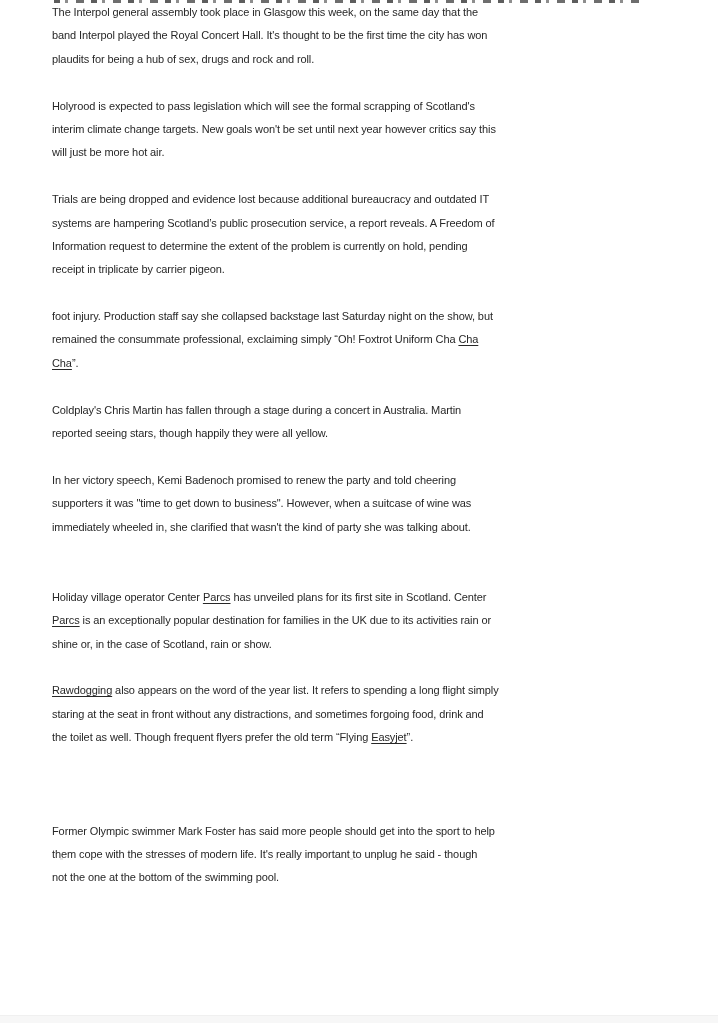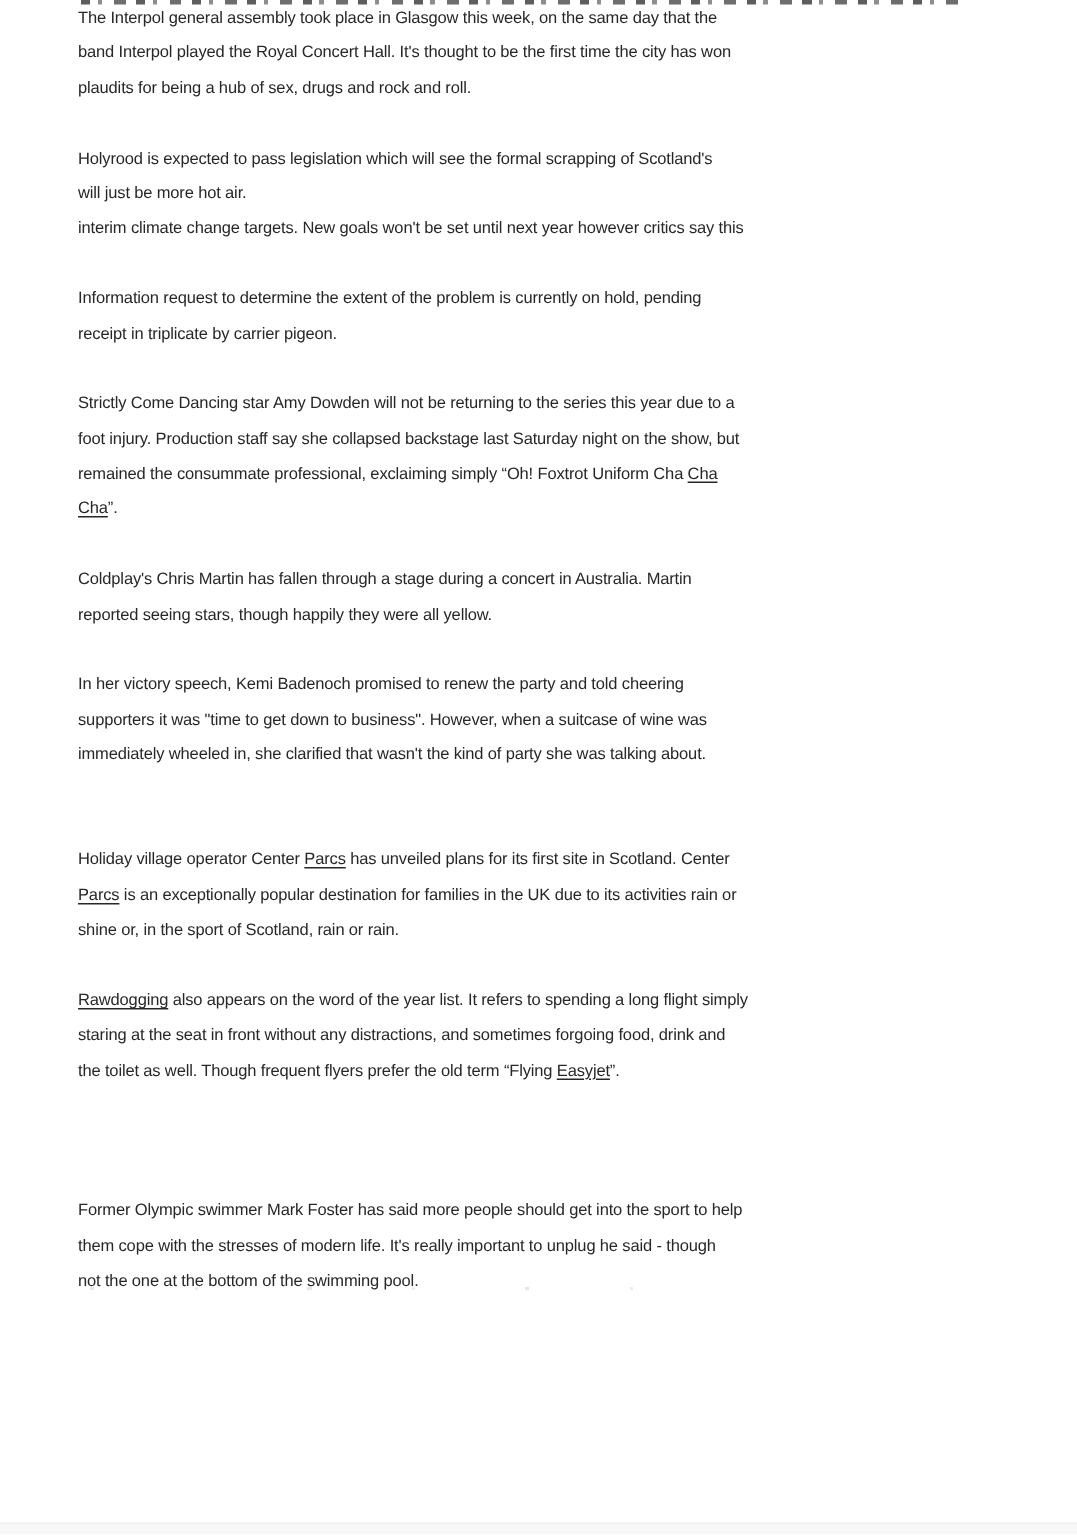--- a/index.html
+++ b/index.html
@@ -83,46 +83,47 @@
 <div class="top-remnant"></div>
 
 <div class="doc-body">
     <div class="para gap-1">
       <div class="line"><span>The Interpol general assembly took place in Glasgow this week, on the same day that the</span></div>
       <div class="line"><span>band Interpol played the Royal Concert Hall. It's thought to be the first time the city has won</span></div>
       <div class="line"><span>plaudits for being a hub of sex, drugs and rock and roll.</span></div>
     </div>
     <div class="para gap-1">
       <div class="line"><span>Holyrood is expected to pass legislation which will see the formal scrapping of Scotland's</span></div>
+      <div class="line"><span>interim climate change targets. New goals won't be set until next year however critics say this</span></div>
       <div class="line"><span>will just be more hot air.</span></div>
-      <div class="line"><span>interim climate change targets. New goals won't be set until next year however critics say this</span></div>
     </div>
     <div class="para gap-1">
+      <div class="line"><span>Trials are being dropped and evidence lost because additional bureaucracy and outdated IT</span></div>
+      <div class="line"><span>systems are hampering Scotland’s public prosecution service, a report reveals. A Freedom of</span></div>
       <div class="line"><span>Information request to determine the extent of the problem is currently on hold, pending</span></div>
       <div class="line"><span>receipt in triplicate by carrier pigeon.</span></div>
     </div>
     <div class="para gap-1">
-      <div class="line"><span>Strictly Come Dancing star Amy Dowden will not be returning to the series this year due to a</span></div>
       <div class="line"><span>foot injury. Production staff say she collapsed backstage last Saturday night on the show, but</span></div>
       <div class="line"><span>remained the consummate professional, exclaiming simply “Oh! Foxtrot Uniform Cha </span><span class="sp">Cha</span></div>
       <div class="line"><span class="sp">Cha</span><span>”.</span></div>
     </div>
     <div class="para gap-1">
       <div class="line"><span>Coldplay's Chris Martin has fallen through a stage during a concert in Australia. Martin</span></div>
       <div class="line"><span>reported seeing stars, though happily they were all yellow.</span></div>
     </div>
     <div class="para gap-2">
       <div class="line"><span>In her victory speech, Kemi Badenoch promised to renew the party and told cheering</span></div>
       <div class="line"><span>supporters it was "time to get down to business". However, when a suitcase of wine was</span></div>
       <div class="line"><span>immediately wheeled in, she clarified that wasn't the kind of party she was talking about.</span></div>
     </div>
     <div class="para gap-1">
       <div class="line"><span>Holiday village operator Center </span><span class="sp">Parcs</span><span> has unveiled plans for its first site in Scotland. Center</span></div>
       <div class="line"><span class="sp">Parcs</span><span> is an exceptionally popular destination for families in the UK due to its activities rain or</span></div>
-      <div class="line"><span>shine or, in the sport of Scotland, rain or rain.</span></div>
+      <div class="line"><span>shine or, in the case of Scotland, rain or show.</span></div>
     </div>
     <div class="para gap-3">
       <div class="line"><span class="sp">Rawdogging</span><span> also appears on the word of the year list. It refers to spending a long flight simply</span></div>
       <div class="line"><span>staring at the seat in front without any distractions, and sometimes forgoing food, drink and</span></div>
       <div class="line"><span>the toilet as well. Though frequent flyers prefer the old term “Flying </span><span class="sp">Easyjet</span><span>”.</span></div>
     </div>
     <div class="para gap-0">
       <div class="line"><span>Former Olympic swimmer Mark Foster has said more people should get into the sport to help</span></div>
       <div class="line"><span>them cope with the stresses of modern life. It's really important to unplug he said - though</span></div>
       <div class="line"><span>not the one at the bottom of the swimming pool.</span></div>

